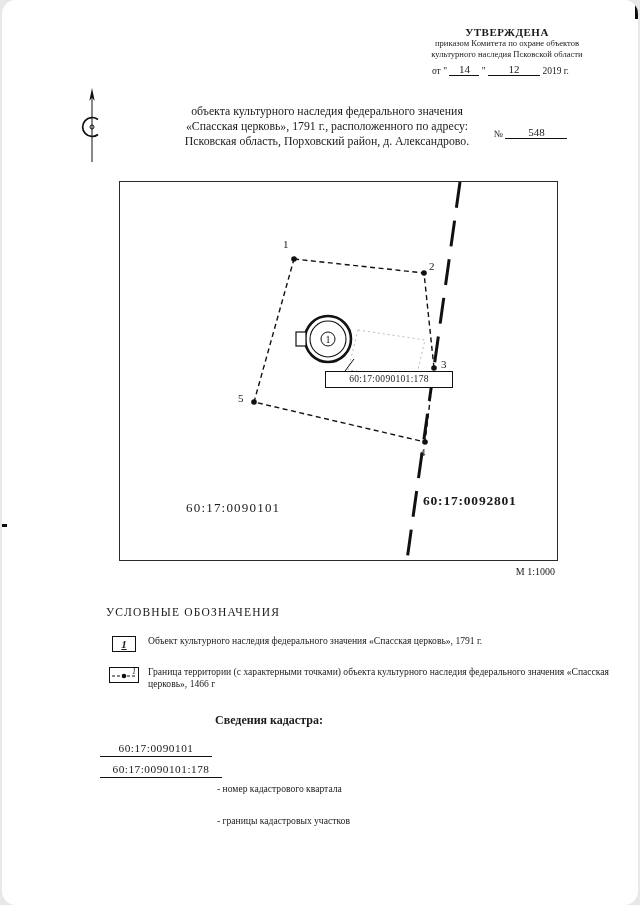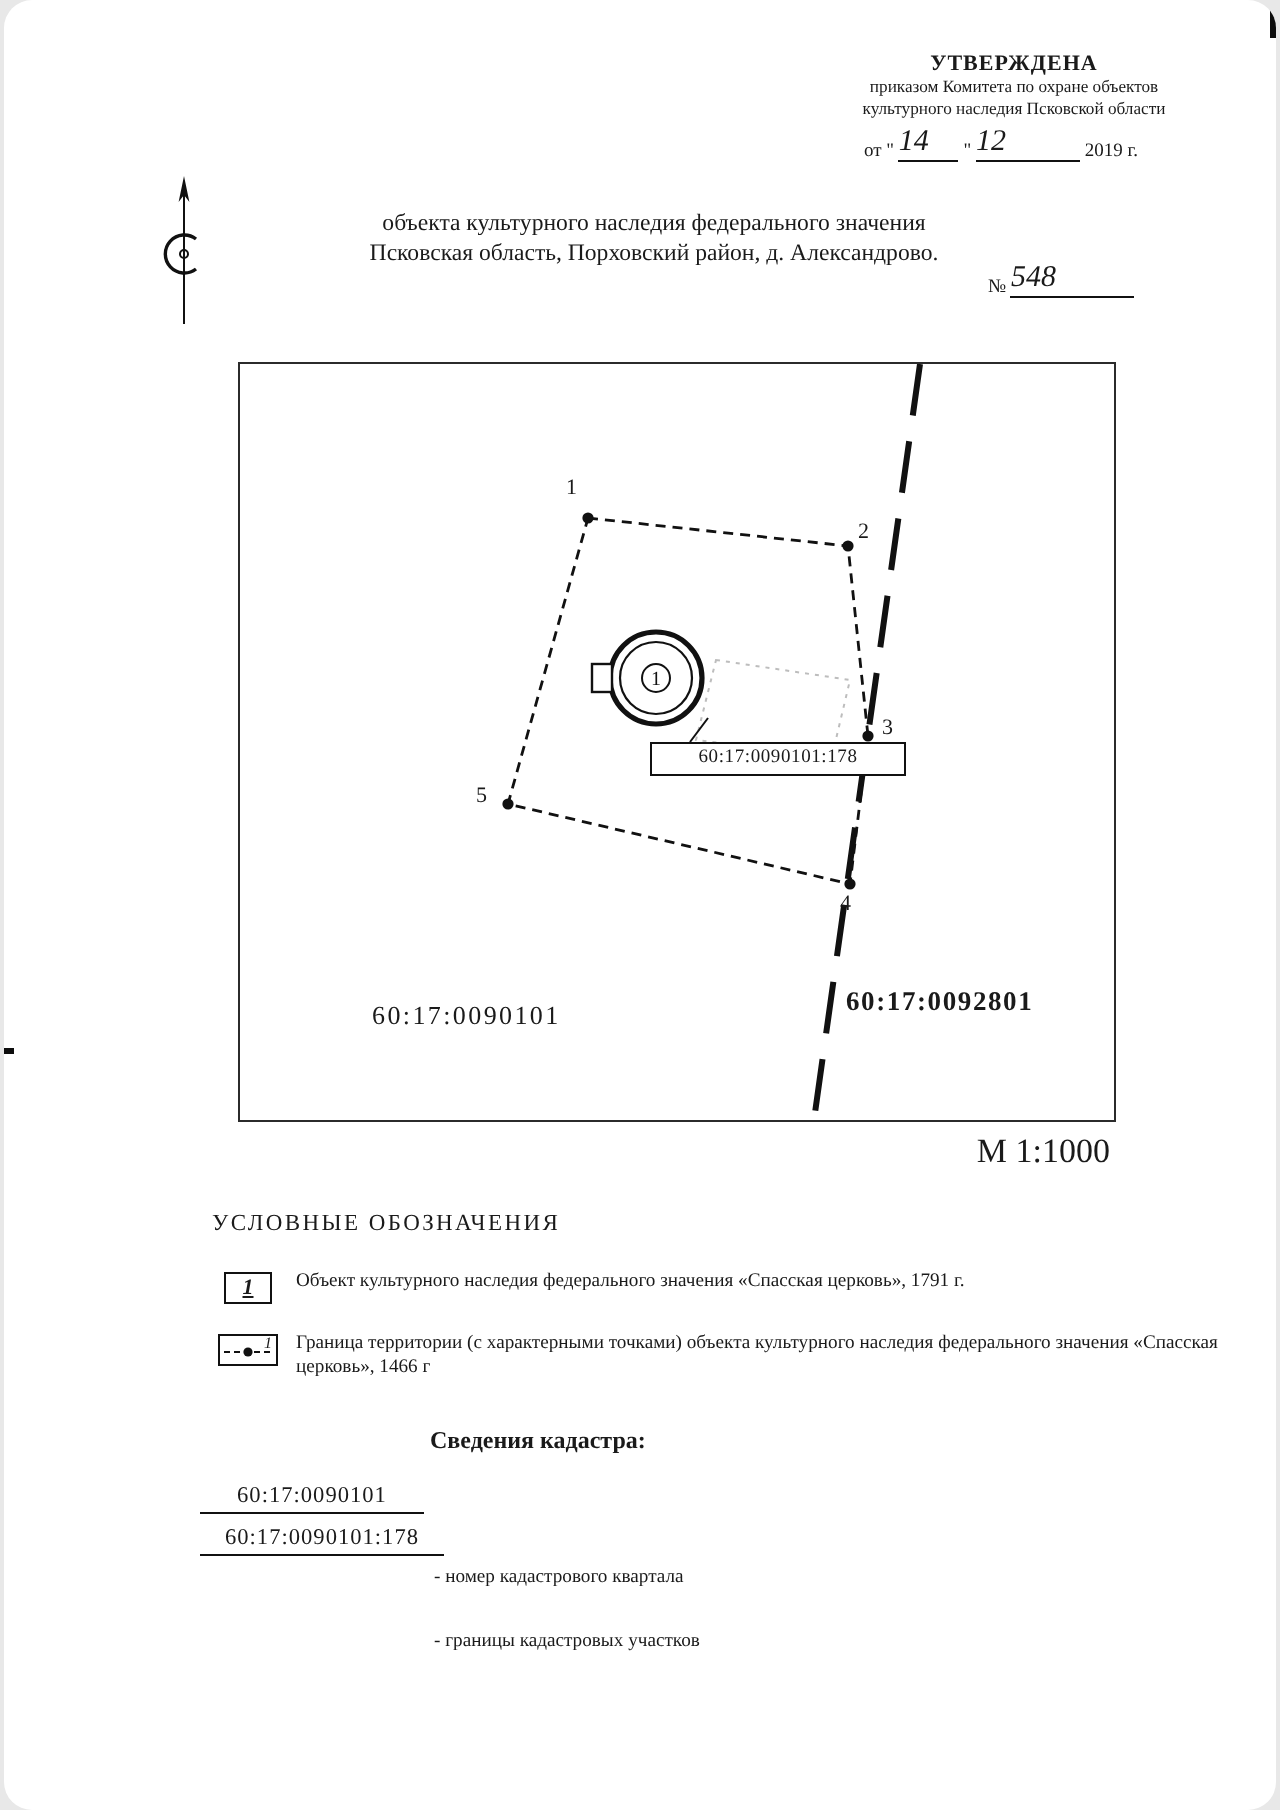--- a/index.html
+++ b/index.html
@@ -9,39 +9,39 @@
     margin:0 auto;
     border-radius:14px;
   }
   .abs{position:absolute;}
   
   .approval{left:396px;top:26px;width:218px;text-align:center;}
   .approval-title{font-weight:bold;font-size:11px;letter-spacing:.5px;}
   .approval-line{font-size:8.6px;line-height:10.5px;}
   .approval-date{font-size:9.5px;margin-top:4px;text-align:left;padding-left:34px;}
   .approval-no{font-size:9.5px;margin-top:2px;text-align:left;padding-left:96px;}
-  .blank{display:inline-block;border-bottom:1px solid #111;
-         font-style:italic;font-size:15px;vertical-align:bottom;}
+  .blank{display:inline-block;border-bottom:1px solid #111;text-align:center;
+         font-size:11px;vertical-align:bottom;}
   .w30{width:30px;} .w52{width:52px;} .w62{width:62px;margin-top:48px;}
   
   .north{left:78px;top:88px;width:24px;height:78px;}
   
   .doc-title{left:125px;top:104px;width:400px;text-align:center;
              font-size:11.8px;line-height:15px;}
   
   .map-box{left:117px;top:181px;width:437px;height:378px;border:1px solid #2b2b2b;}
   .map-svg{position:absolute;left:0;top:0;}
   .pt-label{position:absolute;font-size:11px;}
   .parcel-callout{position:absolute;left:205px;top:189px;width:126px;height:15px;
     border:1px solid #111;background:#fff;font-size:9.5px;line-height:15px;
     text-align:center;letter-spacing:.3px;}
   .quarter-left{position:absolute;left:66px;top:318px;font-size:13px;letter-spacing:1.2px;}
   .quarter-right{position:absolute;left:303px;top:311px;font-size:13.5px;
     font-weight:600;letter-spacing:.8px;}
-  .scale{left:453px;top:566px;width:100px;text-align:right;font-size:17px;}
+  .scale{left:453px;top:566px;width:100px;text-align:right;font-size:10px;}
   
   .legend-heading{left:104px;top:606px;font-size:11.5px;letter-spacing:1.2px;}
   .lg-sym1{left:110px;top:636px;width:22px;height:14px;border:1px solid #111;
     display:flex;align-items:center;justify-content:center;background:#fff;}
   .sym1-num{font-style:italic;font-weight:bold;font-size:11px;
     text-decoration:underline;line-height:11px;}
   .lg-text1{left:146px;top:635px;width:470px;font-size:9.6px;line-height:12px;font-family:Liberation Serif, serif;}
   .lg-sym2{left:107px;top:667px;width:28px;height:14px;border:1px solid #111;
     display:flex;align-items:center;background:#fff;}
   .sym2-num{font-style:italic;font-size:8px;line-height:8px;margin-left:-6px;margin-top:-6px;}
@@ -85,20 +85,21 @@
 
   <svg class="abs north" viewBox="0 0 24 78">
     <line x1="12" y1="6" x2="12" y2="74" stroke="#111" stroke-width="1"></line>
     <polygon points="12,0 9.3,13 12,9.5 14.7,13" fill="#111"></polygon>
     <path d="M 18 31.5 A 9.5 9.5 0 1 0 18 46.5" fill="none" stroke="#111" stroke-width="1.7"></path>
     <circle cx="12" cy="39" r="2" fill="none" stroke="#111" stroke-width="1"></circle>
   </svg>
 
   <div class="abs doc-title">
     <div>объекта культурного наследия федерального значения</div>
+    <div>«Спасская церковь», 1791 г., расположенного по адресу:</div>
     <div>Псковская область, Порховский район, д. Александрово.</div>
   </div>
 
   <div class="abs map-box">
     <svg class="map-svg" width="437" height="378" viewBox="0 0 437 378">
 
       <line x1="340" y1="0" x2="287" y2="378" stroke="#111" stroke-width="3" stroke-dasharray="26 13"></line>
 
       <polygon points="238,148 305,158 296,196 228,188" fill="none" stroke="#bdbdbd" stroke-width="1" stroke-dasharray="2 3"></polygon>
 

